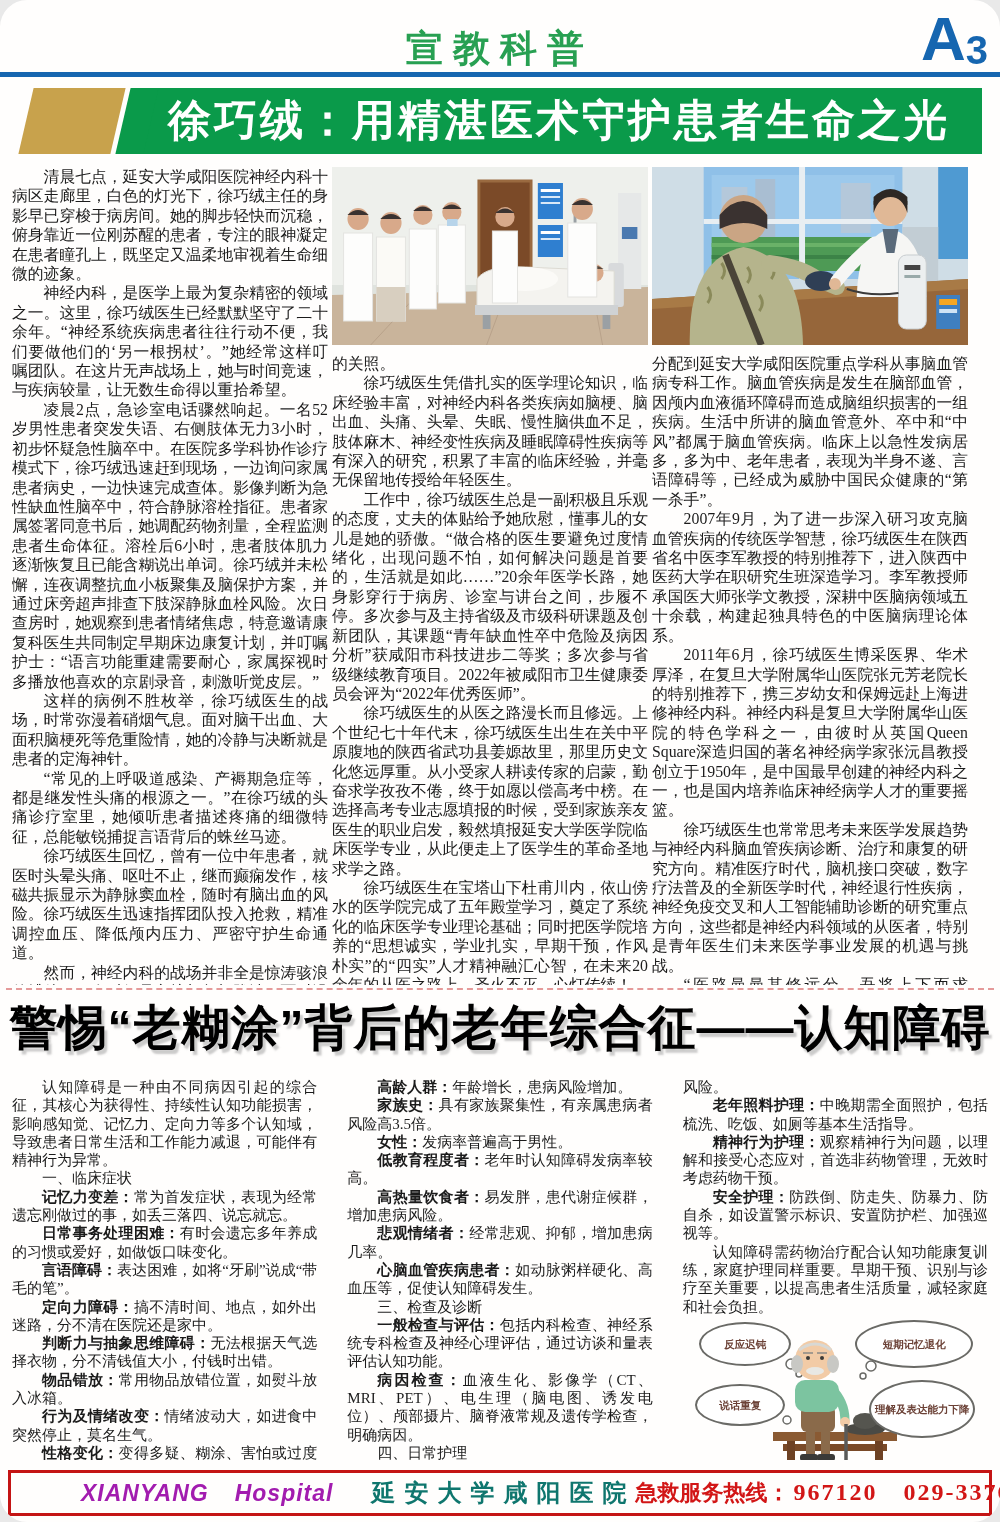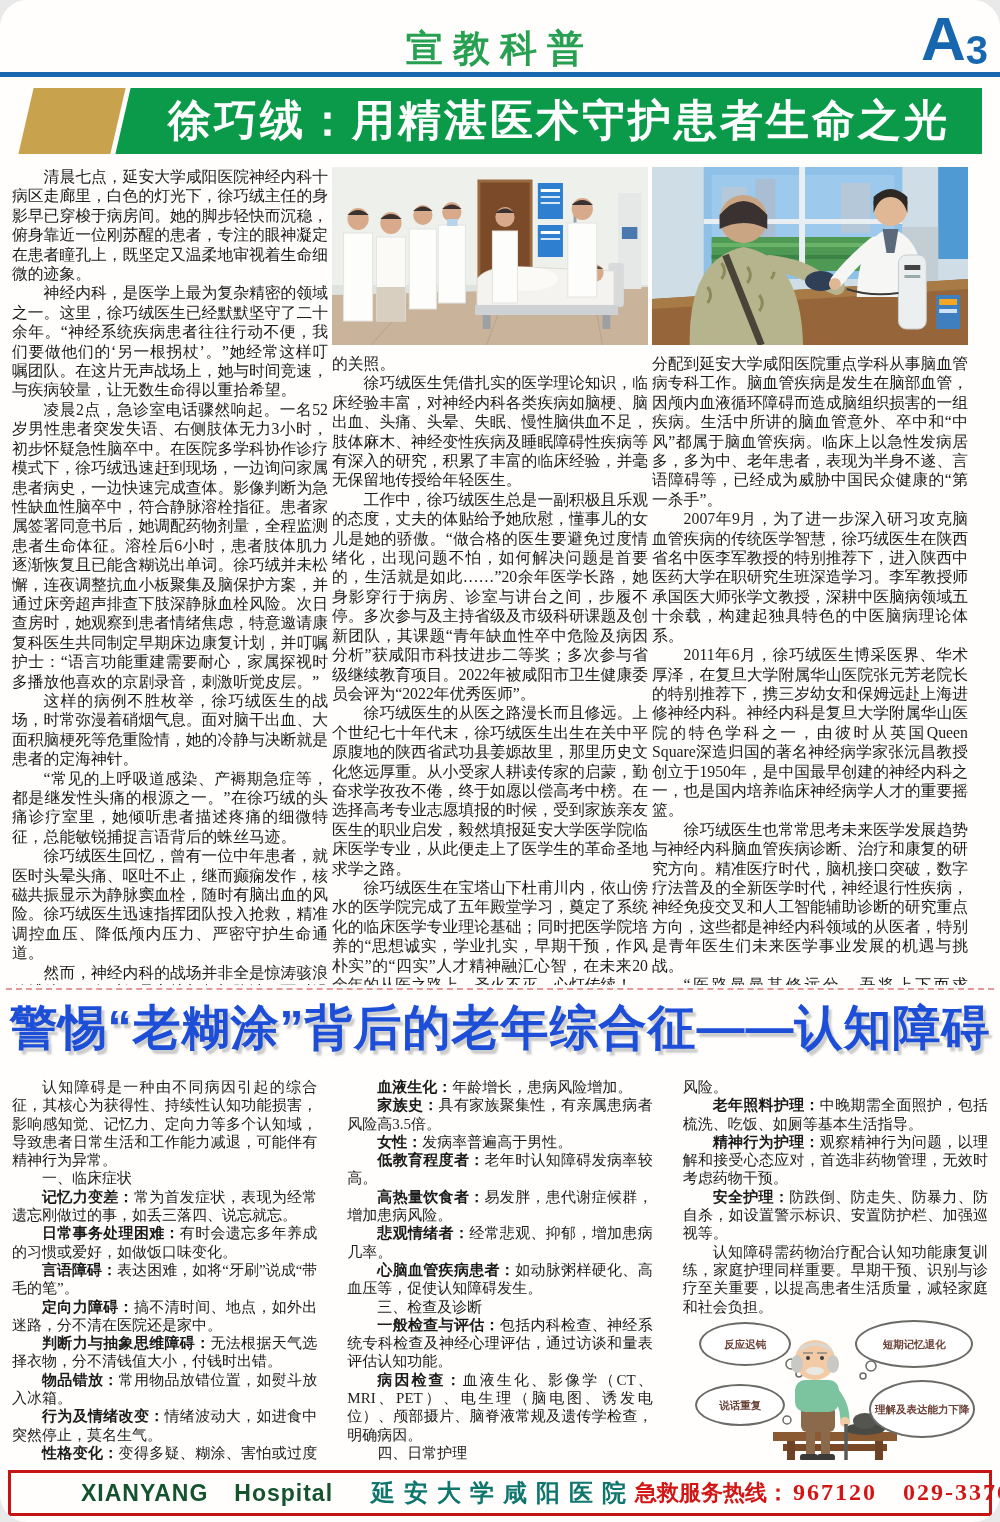--- a/index.html
+++ b/index.html
@@ -33,42 +33,42 @@
   .cols2 .paras p{font-size:15px;line-height:18.3px;}
   .paras p.cont{text-indent:0;}
   .plabel{font-family:"Liberation Sans","DejaVu Sans",sans-serif;font-weight:bold;}
 
   .photo{margin:0 0 9px 0;width:100%;height:178px;background:#dfe3de;overflow:hidden;}
   .photo svg{display:block;width:100%;height:100%;}
 
   .dashes{position:absolute;top:988px;left:6px;width:988px;border-top:2px dashed #e59a9a;}
 
   
-  .headline2{position:absolute;top:996px;left:0;right:0;margin:0;text-align:center;color:#1d4ed8;
+  .headline2{position:absolute;top:996px;left:0;right:0;margin:0;text-align:center;color:#000000;
     font-size:48px;font-weight:bold;letter-spacing:1px;white-space:nowrap;
     font-family:"Liberation Sans","DejaVu Sans",sans-serif;
     text-shadow:3px 4px 2px rgba(160,160,160,.55);}
 
   
   .cartoon{position:relative;width:280px;height:156px;margin:4px auto 0;}
   .cartoon svg{position:absolute;left:0;top:0;width:100%;height:100%;}
   .bubble{position:absolute;background:#fff;border:2px solid #6a6a66;border-radius:50%;
     display:flex;align-items:center;justify-content:center;text-align:right;
     font-size:10.5px;line-height:1.15;color:#6b4136;font-weight:bold;padding:3px;
     font-family:"Liberation Sans","DejaVu Sans",sans-serif;}
   .b1{left:4px;top:2px;width:82px;height:34px;}
   .b2{right:2px;top:0;width:108px;height:38px;}
   .b3{left:0;top:64px;width:80px;height:32px;}
   .b4{right:0;top:60px;width:96px;height:48px;}
 
   
   .footer{position:absolute;left:8px;top:1470px;width:978px;height:40px;border:3px solid #c41414;
     display:flex;align-items:center;background:#fffefd;}
-  .f-en{color:#14532d;font-family:"Liberation Sans","DejaVu Sans",sans-serif;
-    font-weight:bold;font-size:23px;margin-left:70px;letter-spacing:1px;}
+  .f-en{color:#a21caf;font-family:"Liberation Sans","DejaVu Sans",sans-serif;
+    font-weight:bold;font-style:italic;font-size:23px;margin-left:70px;letter-spacing:1px;}
   .f-en2{margin-left:26px;}
   .f-cn{color:#0f766e;font-size:24px;font-weight:bold;letter-spacing:9px;margin-left:38px;white-space:nowrap;}
   .f-hot{margin-left:auto;margin-right:34px;color:#d21616;font-weight:bold;white-space:nowrap;}
   .f-hot .lab{font-family:"Liberation Sans","DejaVu Sans",sans-serif;font-size:22px;}
   .f-hot .num{font-size:24px;letter-spacing:2px;}
   .f-hot .num2{margin-left:22px;}
 </style>
 </head>
 <body>
 
@@ -232,21 +232,21 @@
           <p><span class="plabel">言语障碍：</span>表达困难，如将“牙刷”说成“带毛的笔”。</p>
           <p><span class="plabel">定向力障碍：</span>搞不清时间、地点，如外出迷路，分不清在医院还是家中。</p>
           <p><span class="plabel">判断力与抽象思维障碍：</span>无法根据天气选择衣物，分不清钱值大小，付钱时出错。</p>
           <p><span class="plabel">物品错放：</span>常用物品放错位置，如熨斗放入冰箱。</p>
           <p><span class="plabel">行为及情绪改变：</span>情绪波动大，如进食中突然停止，莫名生气。</p>
           <p><span class="plabel">性格变化：</span>变得多疑、糊涂、害怕或过度依赖。</p>
         </div>
     </div>
     <div class="col">
       <div class="paras">
-          <p><span class="plabel">血液生化：</span>年龄增长，患病风险增加。</p>
+          <p><span class="plabel">高龄人群：</span>年龄增长，患病风险增加。</p>
           <p><span class="plabel">家族史：</span>具有家族聚集性，有亲属患病者风险高3.5倍。</p>
           <p><span class="plabel">女性：</span>发病率普遍高于男性。</p>
           <p><span class="plabel">低教育程度者：</span>老年时认知障碍发病率较高。</p>
           <p><span class="plabel">高热量饮食者：</span>易发胖，患代谢症候群，增加患病风险。</p>
           <p><span class="plabel">悲观情绪者：</span>经常悲观、抑郁，增加患病几率。</p>
           <p><span class="plabel">心脑血管疾病患者：</span>如动脉粥样硬化、高血压等，促使认知障碍发生。</p>
           <p>三、检查及诊断</p>
           <p><span class="plabel">一般检查与评估：</span>包括内科检查、神经系统专科检查及神经心理评估，通过访谈和量表评估认知功能。</p>
           <p><span class="plabel">病因检查：</span>血液生化、影像学（CT、MRI、PET）、电生理（脑电图、诱发电位）、颅部摄片、脑脊液常规及遗传学检查，明确病因。</p>
           <p>四、日常护理</p>

